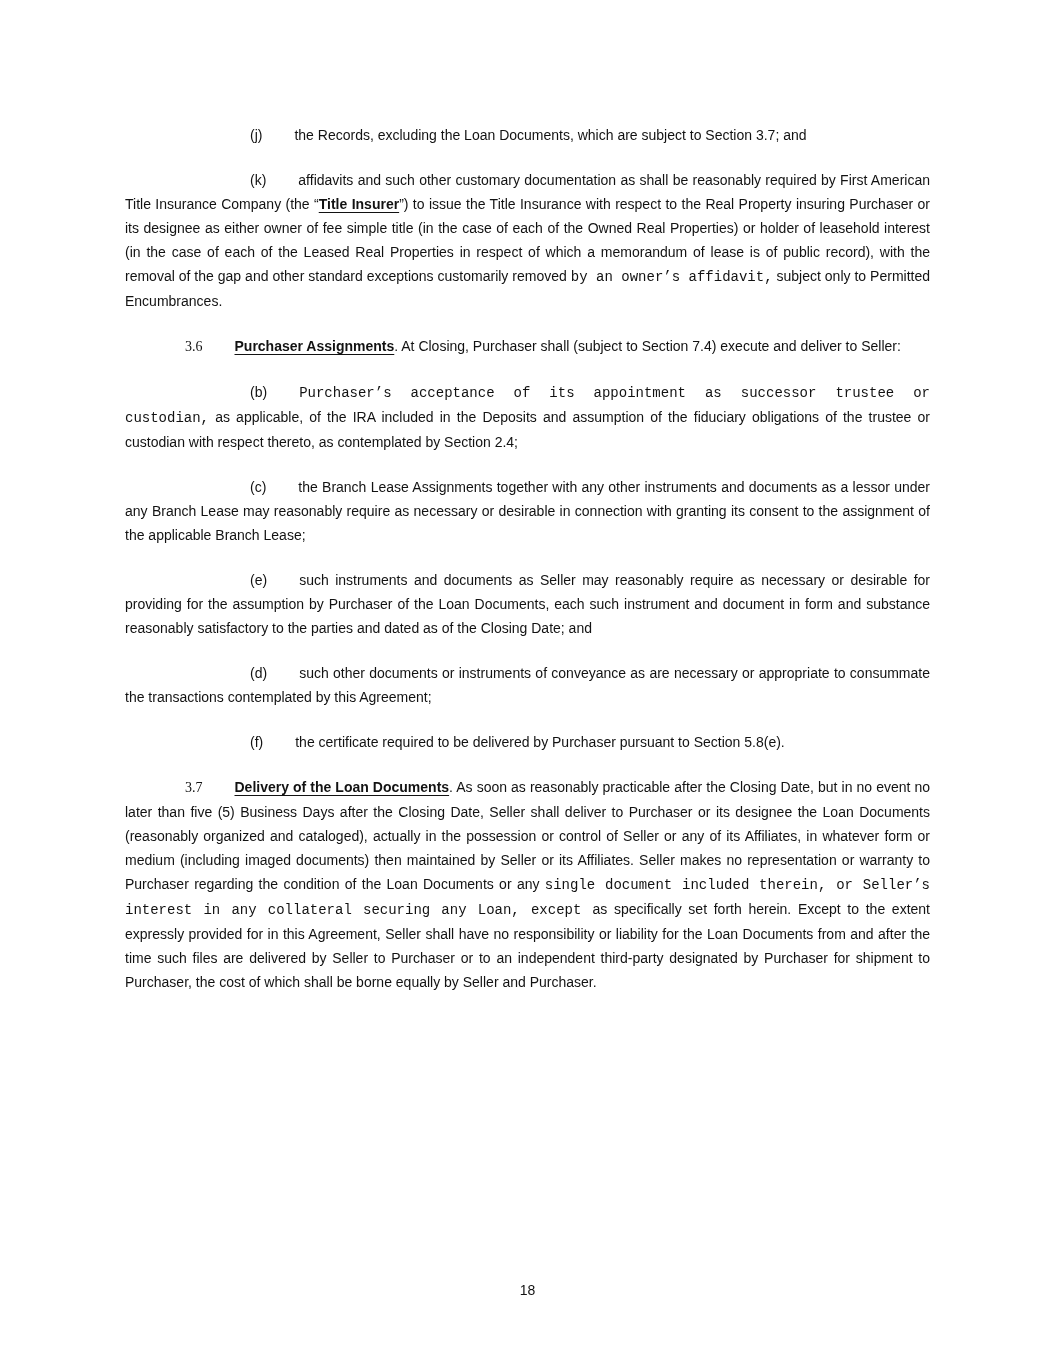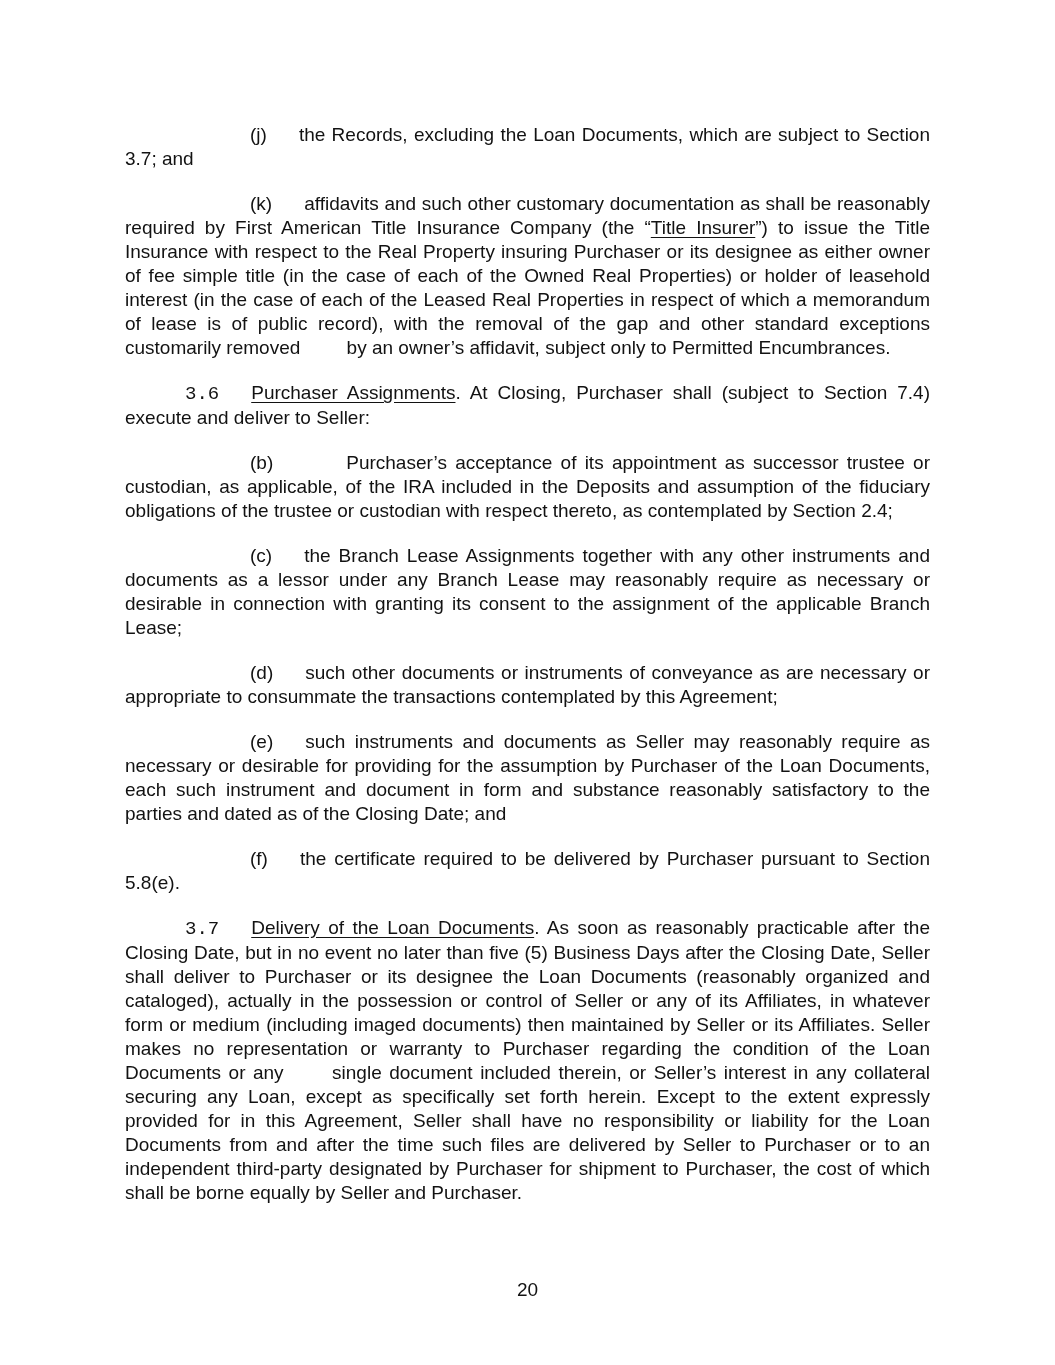--- a/index.html
+++ b/index.html
@@ -4,40 +4,40 @@
 <style>
   * { margin: 0; padding: 0; box-sizing: border-box; }
   html, body { background: #ffffff; }
   .page {
     position: relative;
     width: 1055px;
     height: 1365px;
     background: #ffffff;
     color: #121212;
     font-family: "Liberation Sans", sans-serif;
-    font-size: 19px;
+    font-size: 14px;
     line-height: 24px;
     overflow: hidden;
   }
   .content {
     position: absolute;
     left: 125px;
     top: 123px;
     width: 805px;
   }
   p.para {
     text-align: justify;
     margin: 0 0 21px 0;
   }
   p.item { text-indent: 125px; }
   p.section { text-indent: 60px; }
   .tab { display: inline-block; width: 32px; }
-  .serif { font-family: Liberation Sans, sans-serif; margin-left: 41px; }
-  .secnum { font-family: Liberation Mono, monospace; }
-  .u { text-decoration: underline; text-underline-offset: 3px; }
+  .serif { font-family: Liberation Mono, monospace; }
+  .secnum { font-family: Liberation Serif, serif; }
+  .u { text-decoration: underline; text-underline-offset: 3px; font-weight: bold; }
   .pagenum {
     position: absolute;
     top: 1278px;
     left: 0;
     width: 100%;
     text-align: center;
   }
 </style>
 </head>
 <body>
@@ -49,24 +49,24 @@
 
     <p class="para item"><span class="lbl">(k)</span><span class="tab"></span><span>affidavits and such other customary documentation as shall be reasonably required by First American Title Insurance Company (the “</span><span class="u">Title Insurer</span><span>”) to issue the Title Insurance with respect to the Real Property insuring Purchaser or its designee as either owner of fee simple title (in the case of each of the Owned Real Properties) or holder of leasehold interest (in the case of each of the Leased Real Properties in respect of which a memorandum of lease is of public record), with the removal of the gap and other standard exceptions customarily removed </span><span class="serif">by an owner’s affidavit,</span><span> subject only to Permitted Encumbrances.</span></p>
 
     <p class="para section"><span class="secnum">3.6</span><span class="tab"></span><span class="u">Purchaser Assignments</span><span>. At Closing, Purchaser shall (subject to Section 7.4) execute and deliver to Seller:</span></p>
 
 
     <p class="para item"><span class="lbl">(b)</span><span class="tab"></span><span class="serif">Purchaser’s acceptance of its appointment as successor trustee or custodian,</span><span> as applicable, of the IRA included in the Deposits and assumption of the fiduciary obligations of the trustee or custodian with respect thereto, as contemplated by Section 2.4;</span></p>
 
     <p class="para item"><span class="lbl">(c)</span><span class="tab"></span><span>the Branch Lease Assignments together with any other instruments and documents as a lessor under any Branch Lease may reasonably require as necessary or desirable in connection with granting its consent to the assignment of the applicable Branch Lease;</span></p>
 
+    <p class="para item"><span class="lbl">(e)</span><span class="tab"></span><span>such instruments and documents as Seller may reasonably require as necessary or desirable for providing for the assumption by Purchaser of the Loan Documents, each such instrument and document in form and substance reasonably satisfactory to the parties and dated as of the Closing Date; and</span></p>
+
     <p class="para item"><span class="lbl">(d)</span><span class="tab"></span><span>such other documents or instruments of conveyance as are necessary or appropriate to consummate the transactions contemplated by this Agreement;</span></p>
-
-    <p class="para item"><span class="lbl">(e)</span><span class="tab"></span><span>such instruments and documents as Seller may reasonably require as necessary or desirable for providing for the assumption by Purchaser of the Loan Documents, each such instrument and document in form and substance reasonably satisfactory to the parties and dated as of the Closing Date; and</span></p>
 
     <p class="para item"><span class="lbl">(f)</span><span class="tab"></span><span>the certificate required to be delivered by Purchaser pursuant to Section 5.8(e).</span></p>
 
     <p class="para section"><span class="secnum">3.7</span><span class="tab"></span><span class="u">Delivery of the Loan Documents</span><span>. As soon as reasonably practicable after the Closing Date, but in no event no later than five (5) Business Days after the Closing Date, Seller shall deliver to Purchaser or its designee the Loan Documents (reasonably organized and cataloged), actually in the possession or control of Seller or any of its Affiliates, in whatever form or medium (including imaged documents) then maintained by Seller or its Affiliates. Seller makes no representation or warranty to Purchaser regarding the condition of the Loan Documents or any </span><span class="serif">single document included therein, or Seller’s interest in any collateral securing any Loan, except </span><span>as specifically set forth herein. Except to the extent expressly provided for in this Agreement, Seller shall have no responsibility or liability for the Loan Documents from and after the time such files are delivered by Seller to Purchaser or to an independent third-party designated by Purchaser for shipment to Purchaser, the cost of which shall be borne equally by Seller and Purchaser.</span></p>
 
   </div>
 
-  <div class="pagenum">20</div>
+  <div class="pagenum">18</div>
 </div>
 
 </body></html>

